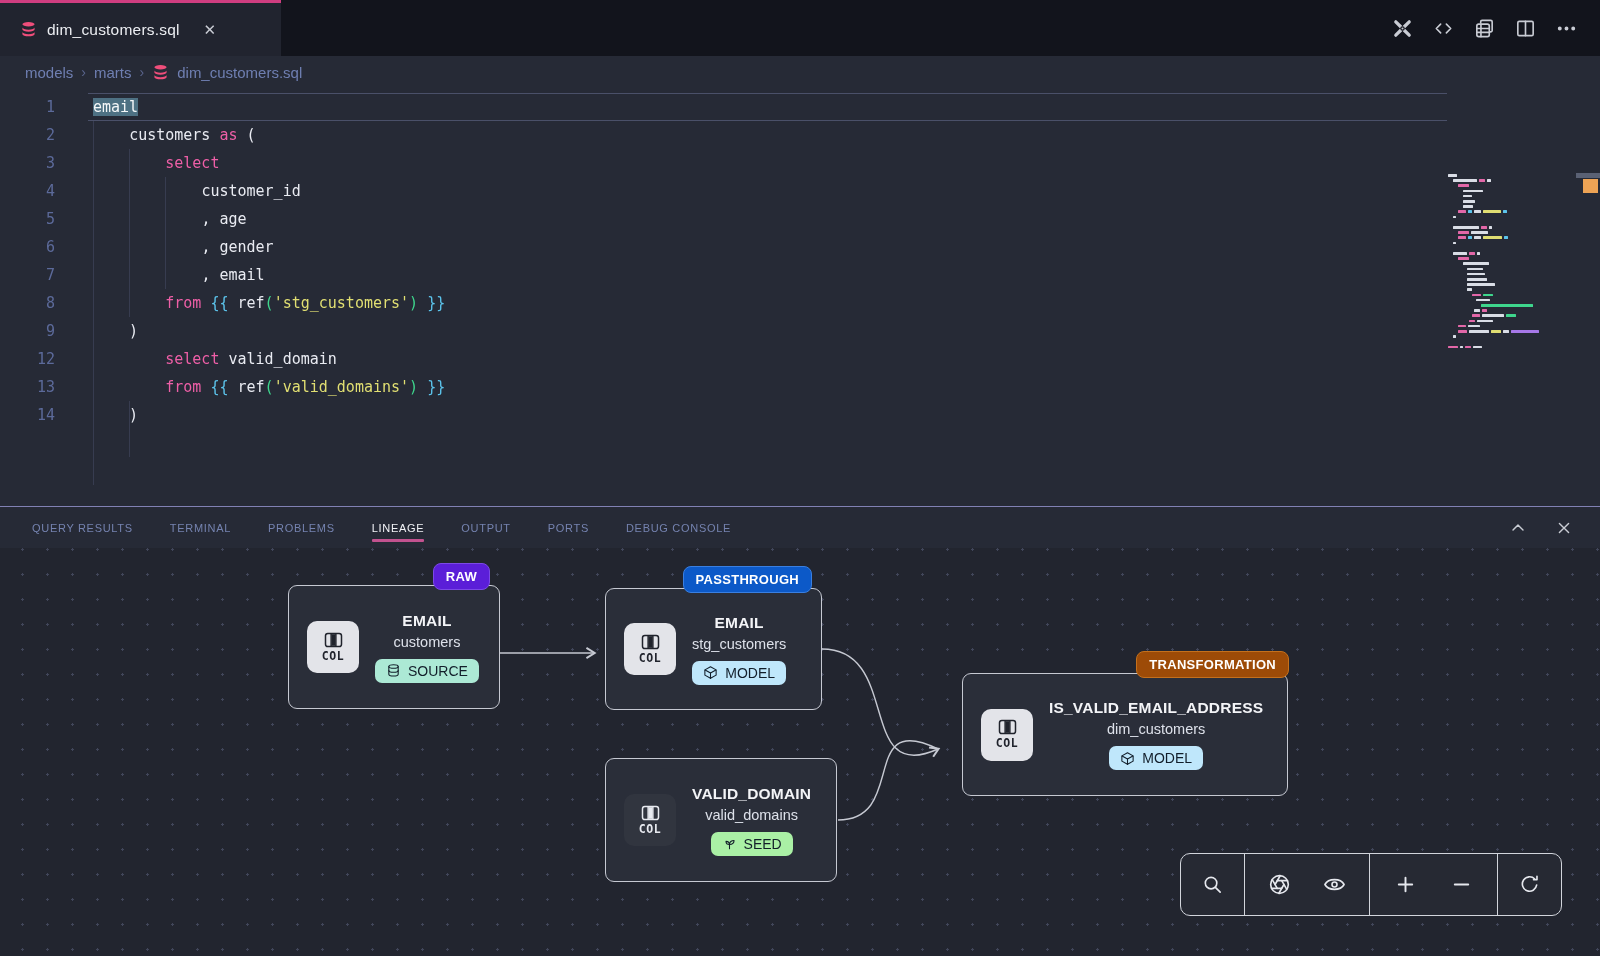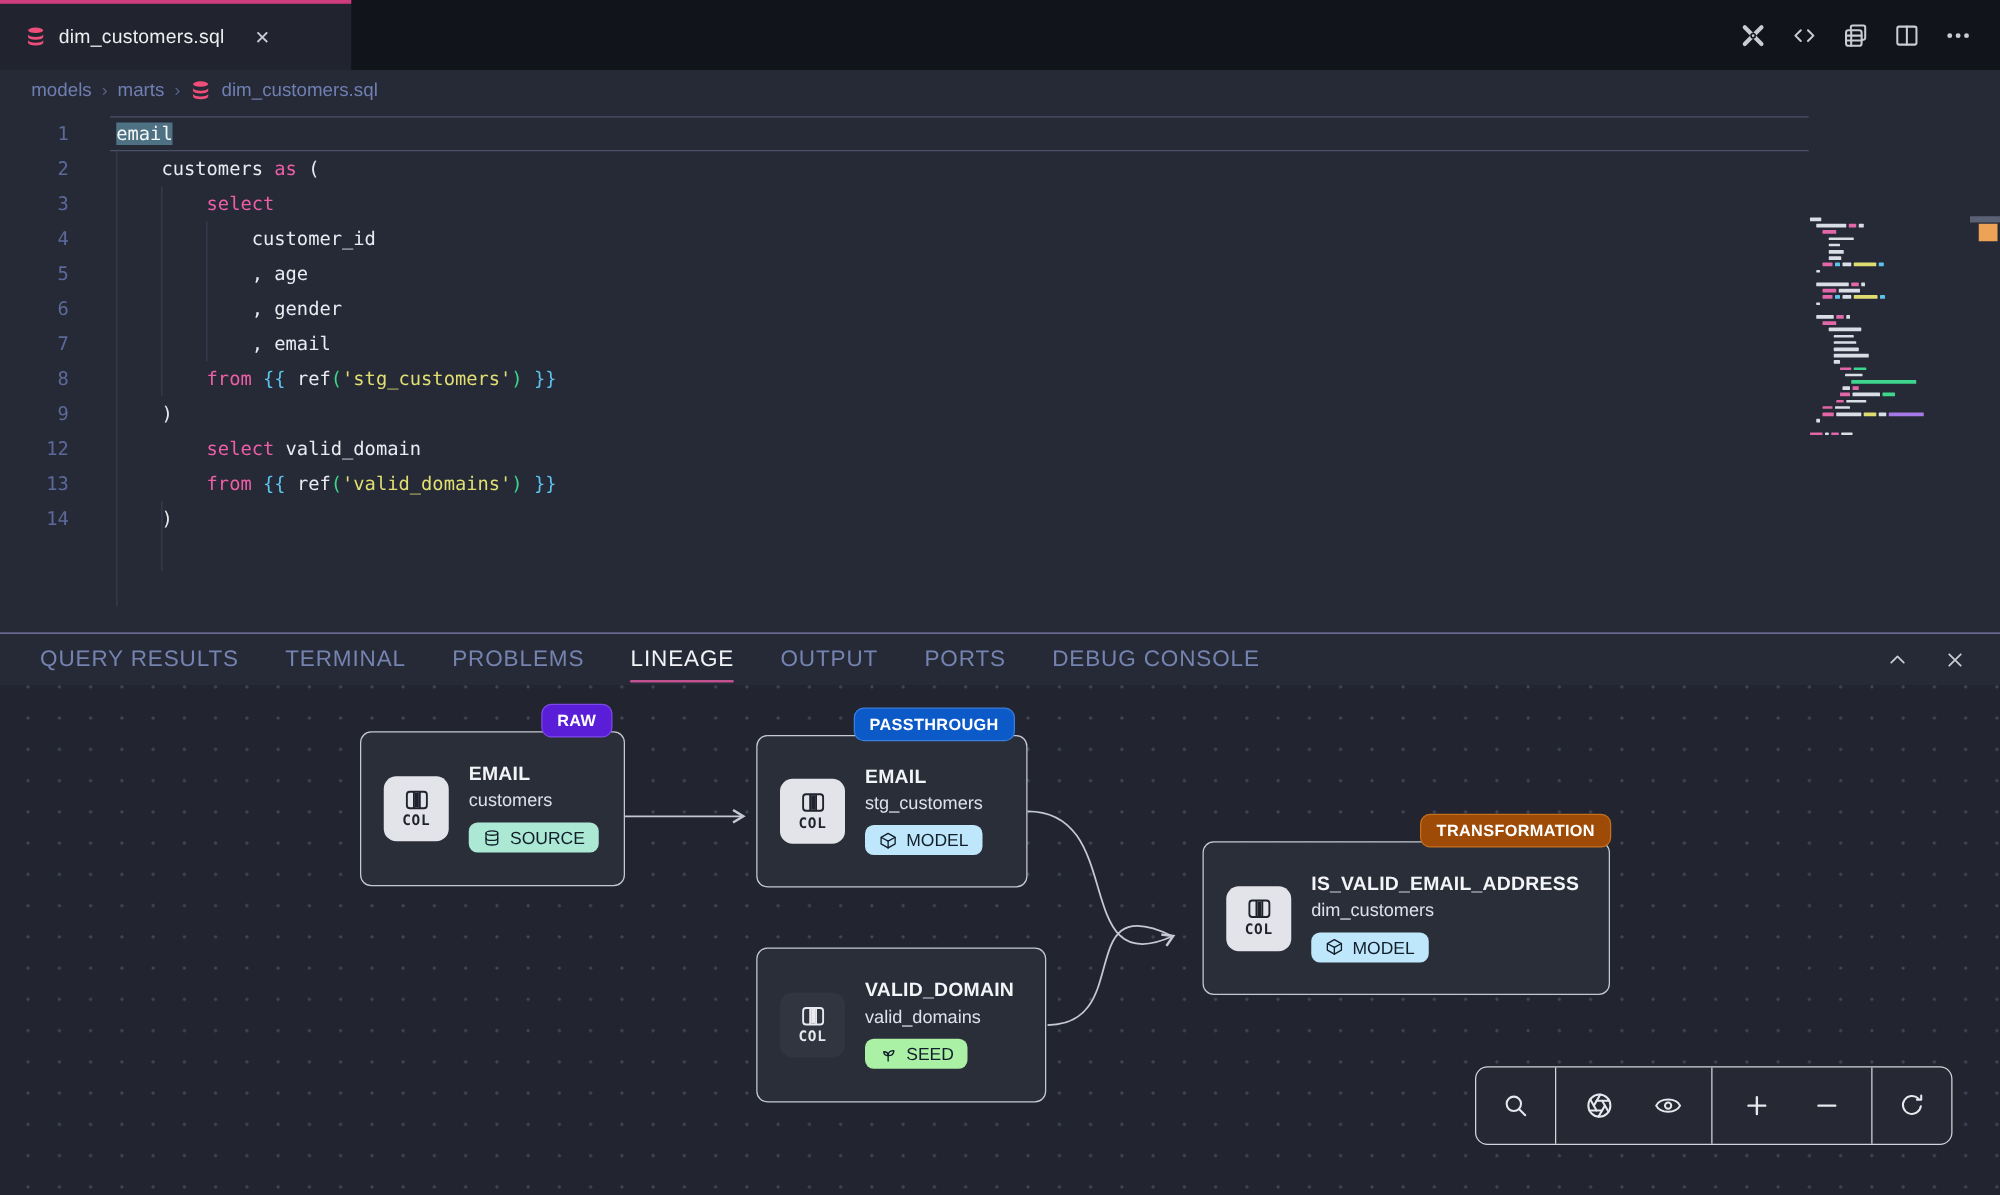--- a/index.html
+++ b/index.html
@@ -48,33 +48,33 @@
   .minimap { position:absolute; left:1448px; top:86px; width:118px; height:186px; }
   .mm-row { position:absolute; height:2.6px; display:flex; gap:2px; }
   .mm-seg { height:100%; border-radius:.5px; }
   .ruler-bar { position:absolute; left:1576px; top:85px; width:24px; height:5px; background:#5a6174; }
   .ruler-mark { position:absolute; left:1583px; top:91px; width:15px; height:14px; background:#eda355; }
 
   
   .panel-header { position:absolute; left:0; top:506px; width:1600px; height:42px; background:#262a36;
                   border-top:1.5px solid #8181b4; display:flex; align-items:center; padding-left:32px; }
   .ptabs { display:flex; gap:37px; align-items:center; }
-  .ptab { color:#7583b0; font-size:18px; letter-spacing:.7px; cursor:pointer; position:relative;
+  .ptab { color:#7583b0; font-size:11px; letter-spacing:.7px; cursor:pointer; position:relative;
           padding:6px 0; }
   .ptab.active { color:#f2f3f7; }
   .ptab.active::after { content:""; position:absolute; left:0; right:0; bottom:-2px; height:2.5px;
                         background:#c2528f; border-radius:1px; }
   .panel-actions { position:absolute; right:20px; top:0; height:42px; display:flex; gap:14px;
                    align-items:center; }
   .panel-actions .action-btn svg { width:20px; height:20px; }
 
   
   .lineage { position:absolute; left:0; top:548px; width:1600px; height:408px; background:#22252f;
              background-image:radial-gradient(circle, #41465a 1.1px, transparent 1.4px);
-             background-size:25px 25px; background-position:10px 14px; }
+             background-size:25px 25px; background-position:10px 14px;text-align:center; }
   .edges { position:absolute; left:0; top:0; width:1600px; height:408px; pointer-events:none; }
 
   .lnode { position:absolute; background:#2a2e39; border:1px solid #c6c9d2; border-radius:9px;
            display:flex; align-items:center; padding-left:18px; gap:16px; cursor:pointer; }
   .lnode .colbox { width:52px; height:52px; border-radius:10px; flex:0 0 52px;
                    display:flex; flex-direction:column; align-items:center; justify-content:center; gap:1px; }
   .colbox.light { background:#e3e4e9; color:#20232c; }
   .colbox.dark  { background:#31353f; color:#e8eaf0; }
   .colbox svg { width:19px; height:16px; }
   .colbox .coltxt { font-family:"DejaVu Sans Mono", monospace; font-size:11.5px; font-weight:bold;

